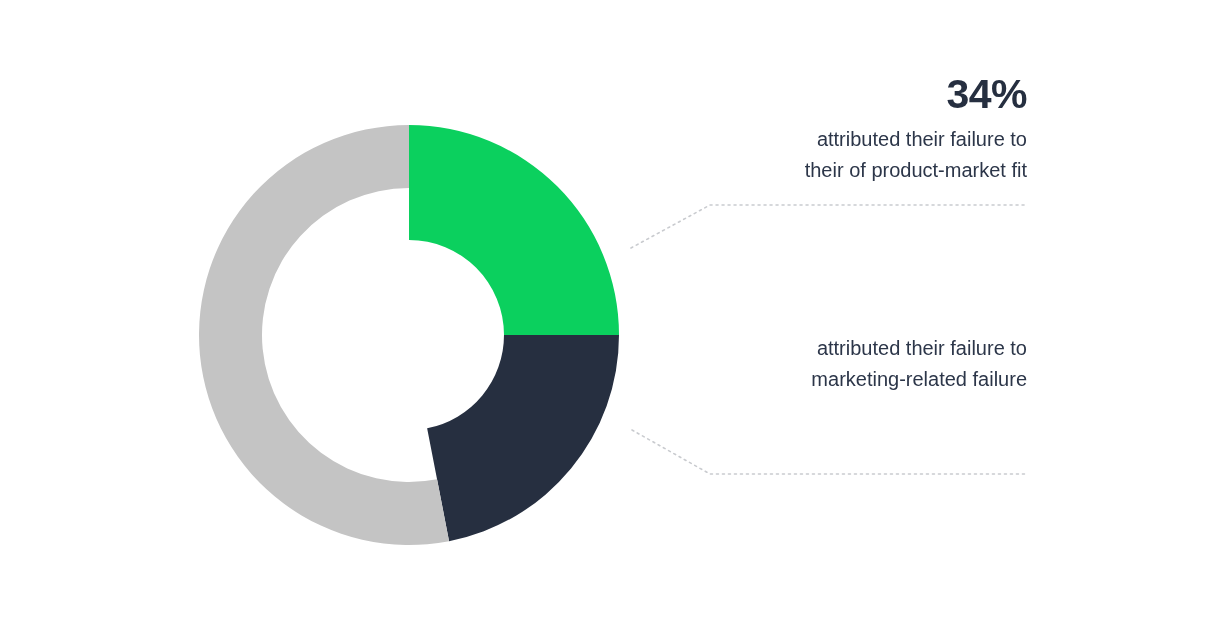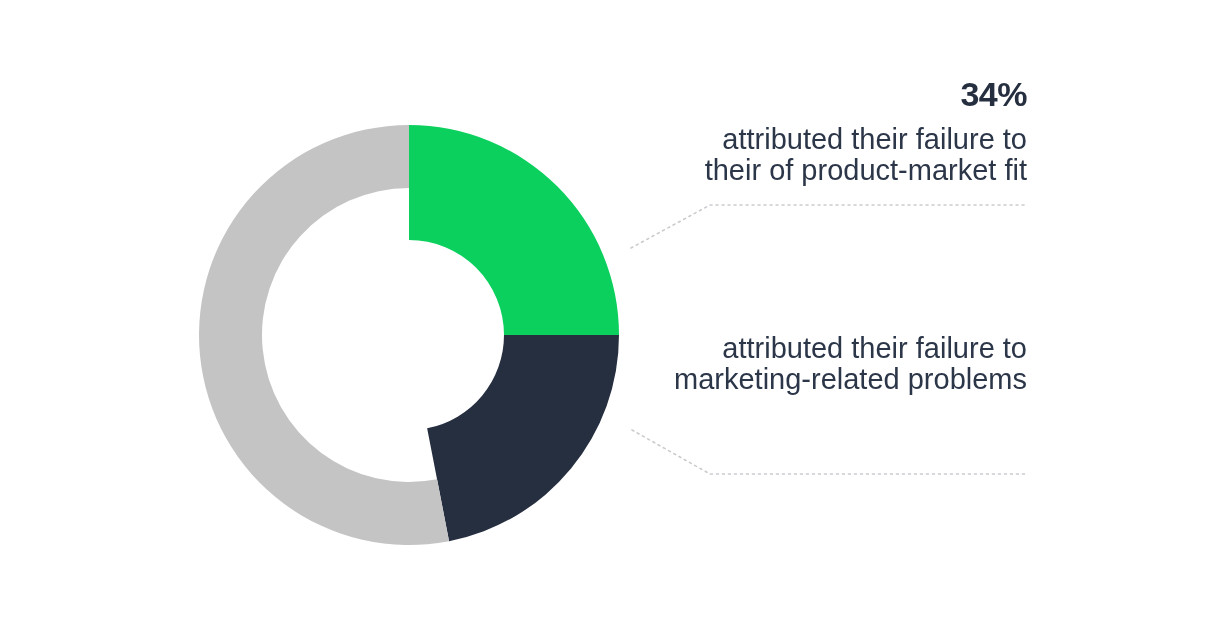--- a/index.html
+++ b/index.html
@@ -34,29 +34,29 @@
     height: 642px;
   }
   .callout {
     position: absolute;
     text-align: right;
     color: #262f40;
   }
   .callout-1 { left: 600px; top: 70px; width: 427px; }
   .callout-2 { left: 600px; top: 333px; width: 427px; }
   .callout-value {
-    font-size: 34px;
+    font-size: 41px;
     font-weight: bold;
     line-height: 48px;
     letter-spacing: -0.5px;
     color: #262f40;
     margin: 0 0 6px 0;
   }
   .callout-desc {
-    font-size: 29px;
+    font-size: 20px;
     font-weight: normal;
     line-height: 31px;
     color: #2c3649;
     margin: 0;
   }
   .callout-desc-line { display: block; }
 </style>
 </head>
 <body>
 
@@ -82,18 +82,18 @@
       <div class="callout-value" style="color: rgb(38, 47, 64);">34%</div>
       <div class="callout-desc">
         <span class="callout-desc-line">attributed their failure to</span>
         <span class="callout-desc-line">their of product-market fit</span>
       </div>
     </div>
 
     <div class="callout callout-2">
       <div class="callout-desc">
         <span class="callout-desc-line">attributed their failure to</span>
-        <span class="callout-desc-line">marketing-related problems</span>
+        <span class="callout-desc-line">marketing-related failure</span>
       </div>
     </div>
 
   </div>
 </div>
 
 </body></html>

